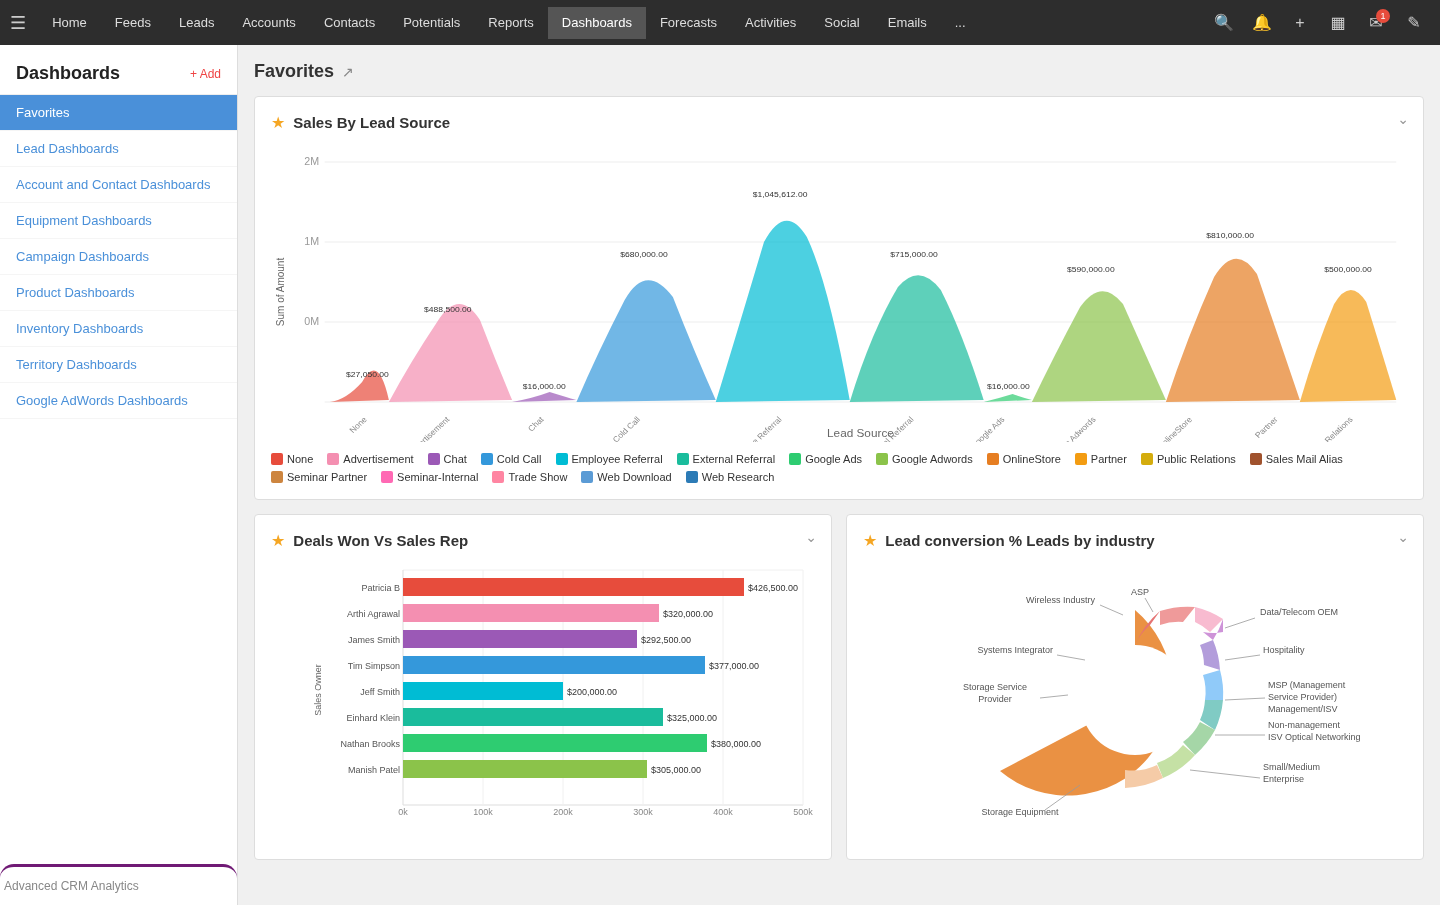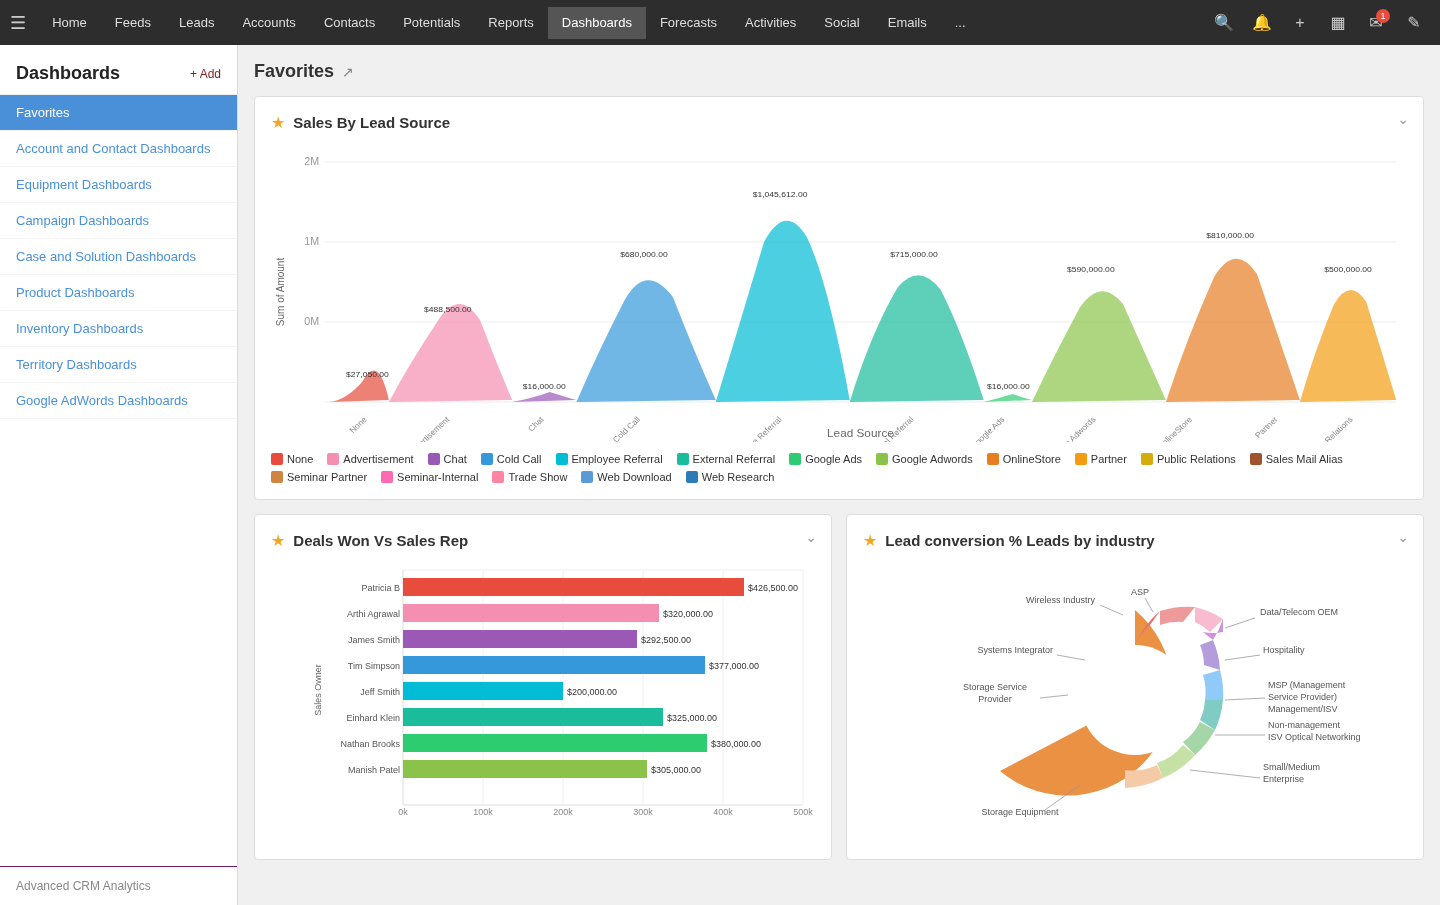--- a/index.html
+++ b/index.html
@@ -61,35 +61,36 @@
       overflow-y: auto;
     }
     .sidebar-header {
       display: flex;
       align-items: center;
       justify-content: space-between;
       padding: 18px 16px 10px;
       border-bottom: 1px solid #eee;
     }
     .sidebar-title { font-size: 18px; font-weight: 600; color: #222; }
-    .sidebar-add { color: #7f1d1d; font-size: 12px; cursor: pointer; }
+    .sidebar-add { color: #ef4444; font-size: 12px; cursor: pointer; }
     .sidebar-item {
       padding: 10px 16px;
       font-size: 13px;
       color: #4a90d9;
       cursor: pointer;
       border-bottom: 1px solid #f5f5f5;
     }
     .sidebar-item.active { background: #4a90d9; color: #fff; }
     .sidebar-footer {
       margin-top: auto;
-      padding: 12px 16px;
+      padding: 12px 4px;
       font-size: 12px;
       color: #888;
-      border-top: 1px solid #701a75;
+      border-top: 3px solid #701a75;
+      border-radius: 14px;
     }
 
     
     .main-content {
       flex: 1;
       overflow-y: auto;
       background: #f0f0f0;
       padding: 16px;
     }
     .page-header {
@@ -173,24 +174,24 @@
 
 <div class="layout">
 
   <aside class="sidebar">
     <div class="sidebar-header">
       <span class="sidebar-title">Dashboards</span>
       <span class="sidebar-add">+ Add</span>
     </div>
     <div id="sidebar-items-container">
         <div class="sidebar-item active">Favorites</div>
+        <div class="sidebar-item">Lead Dashboards</div>
         <div class="sidebar-item">Account and Contact Dashboards</div>
         <div class="sidebar-item">Equipment Dashboards</div>
         <div class="sidebar-item">Campaign Dashboards</div>
-        <div class="sidebar-item">Case and Solution Dashboards</div>
         <div class="sidebar-item">Product Dashboards</div>
         <div class="sidebar-item">Inventory Dashboards</div>
         <div class="sidebar-item">Territory Dashboards</div>
         <div class="sidebar-item">Google AdWords Dashboards</div>
       </div>
     <div class="sidebar-footer">Advanced CRM Analytics</div>
   </aside>
 
   <main class="main-content">
 

